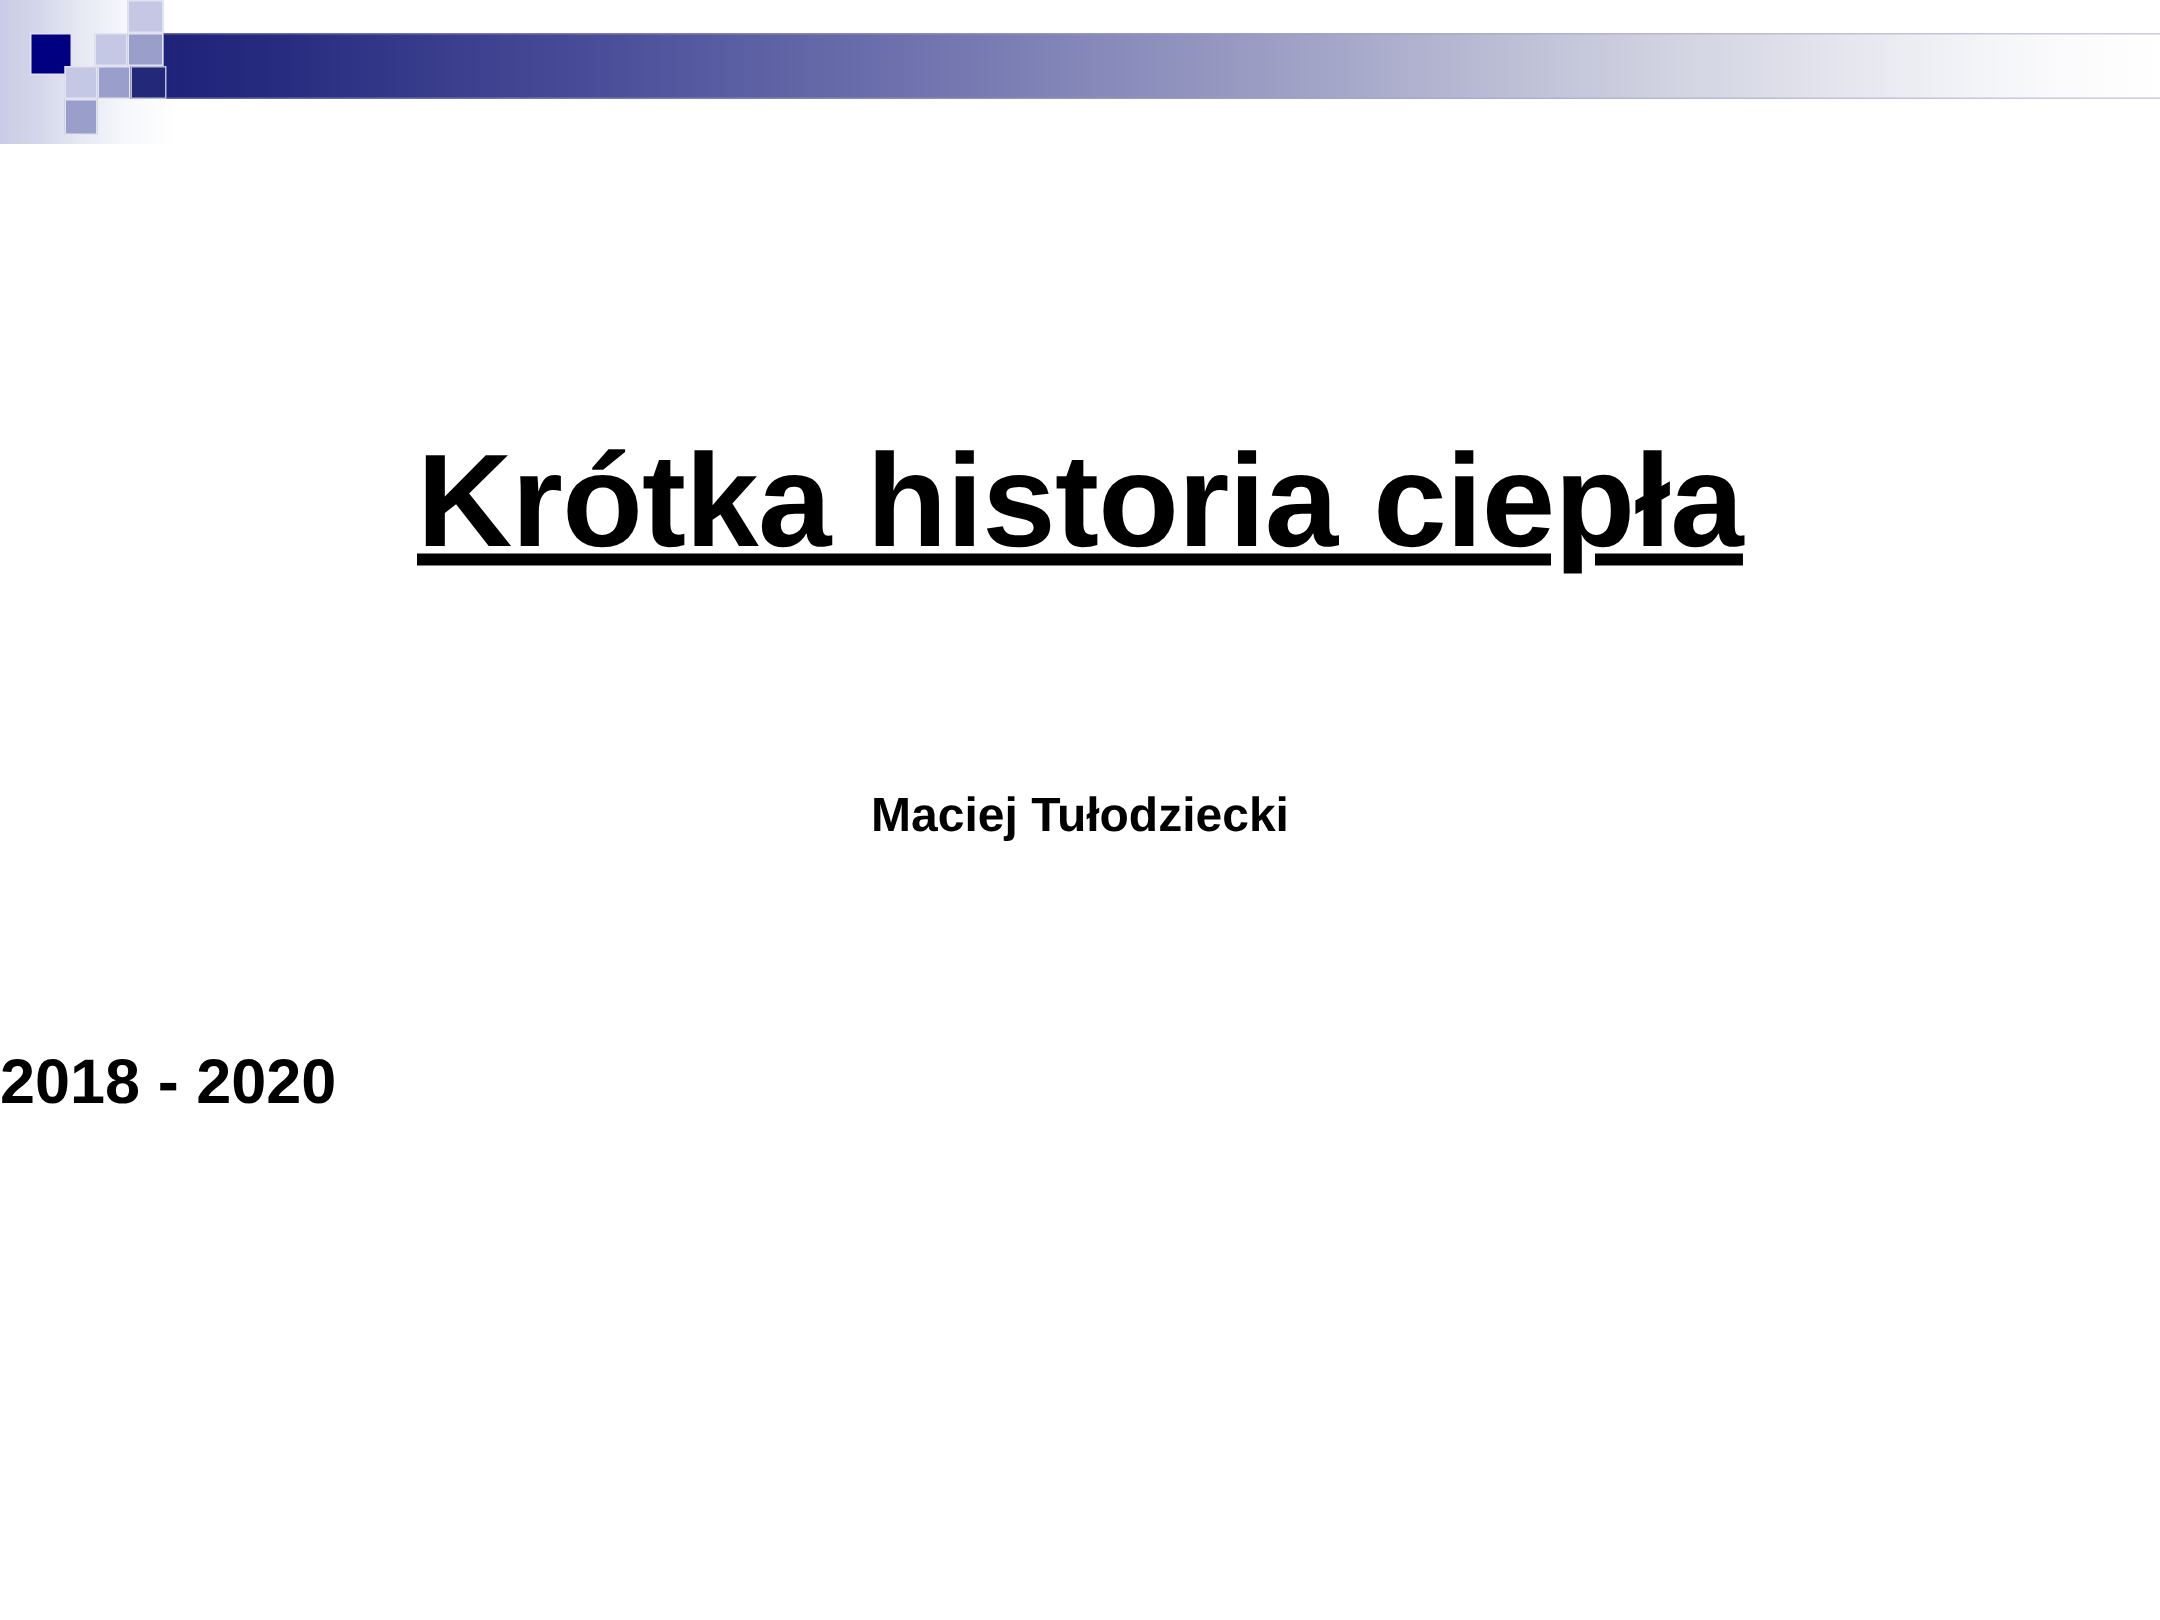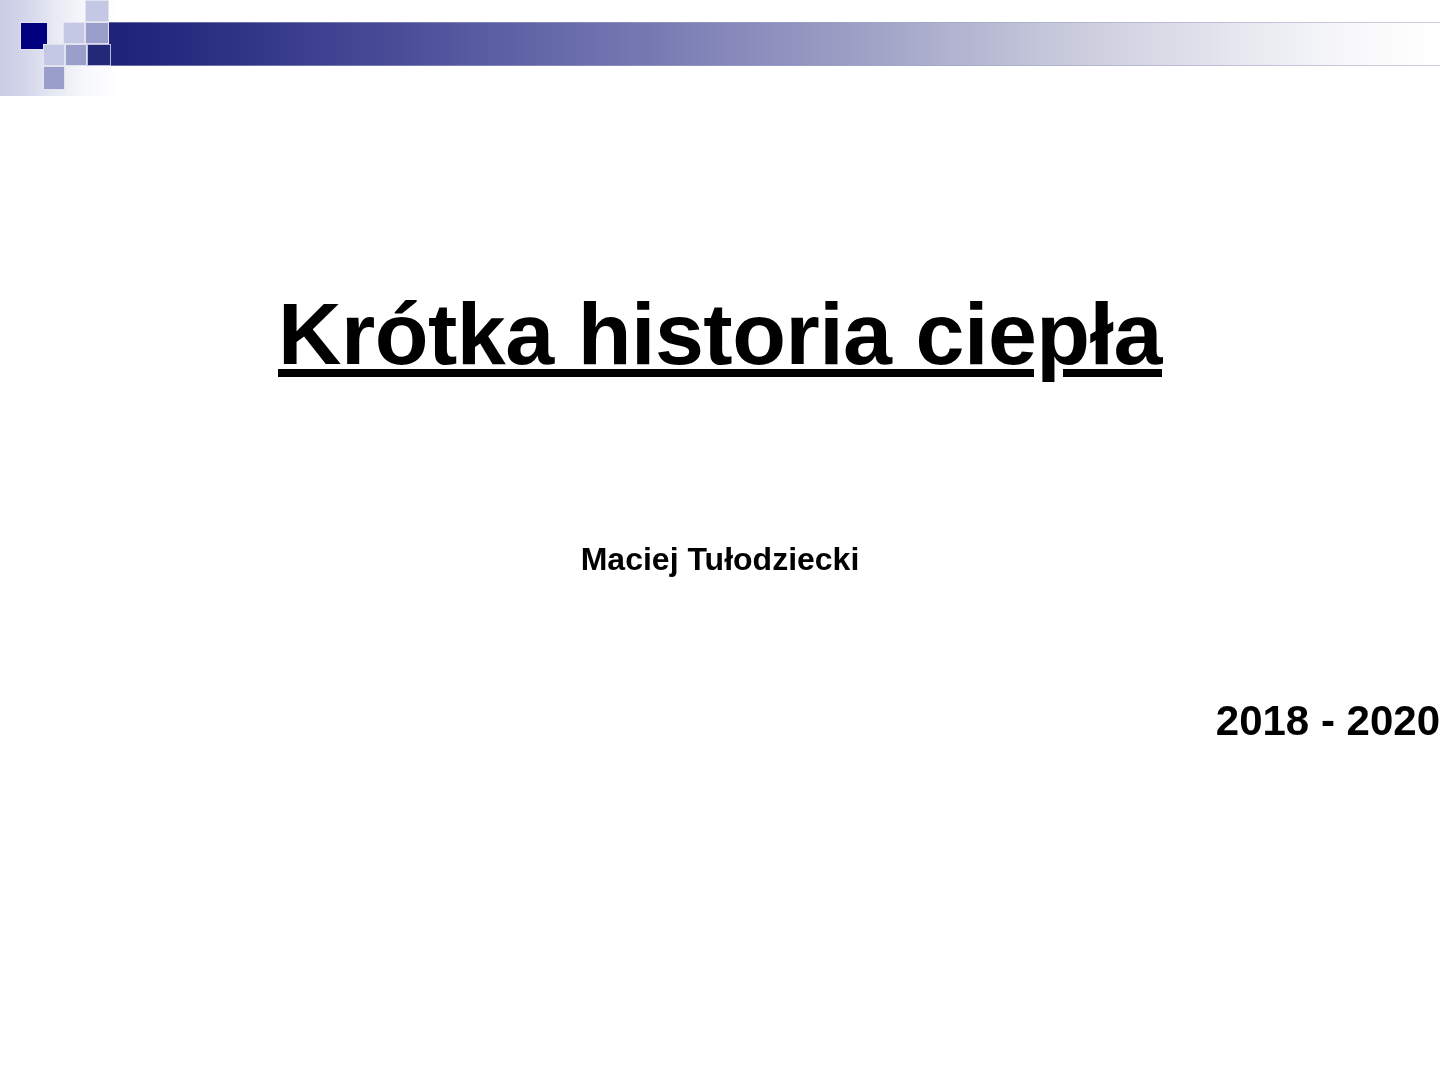--- a/index.html
+++ b/index.html
@@ -113,31 +113,31 @@
     position: absolute;
     left: 0;
     top: 524px;
     width: 1440px;
     text-align: center;
   }
   .author-name {
     font-size: 32px;
     font-weight: bold;
     color: #000000;
-    margin: 16px;
+    margin: 0;
     line-height: 1.2;
     font-family: "Liberation Sans", sans-serif;
   }
 
   .date-block {
     position: absolute;
     left: 0;
     top: 696px;
     width: 1440px;
-    text-align: right;
+    text-align: left;
   }
   .date-range {
     font-size: 42px;
     font-weight: bold;
     color: #000000;
     margin: 0;
     line-height: 1.2;
     font-family: "Liberation Sans", sans-serif;
   }
 </style>

